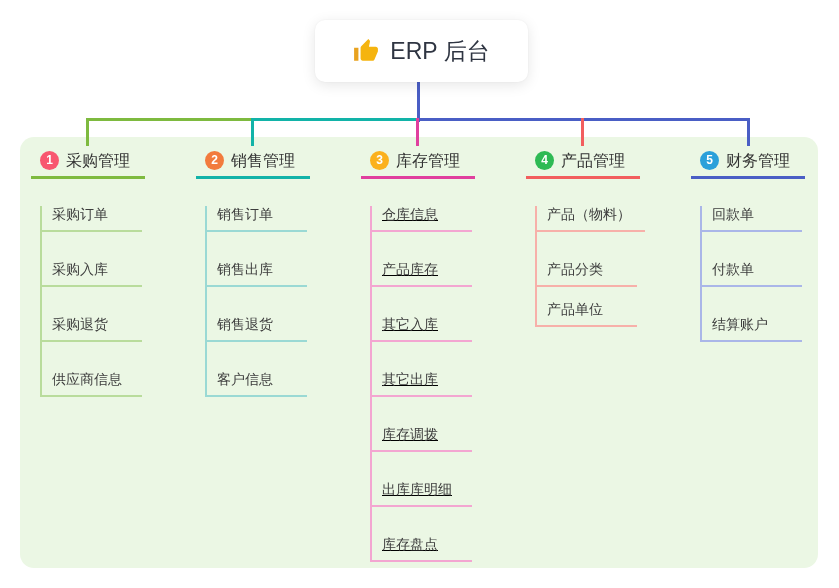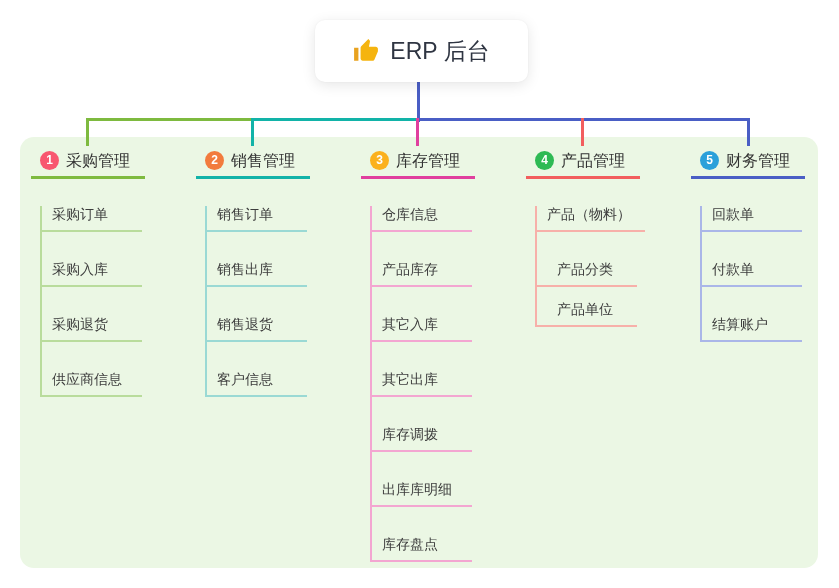--- a/index.html
+++ b/index.html
@@ -126,37 +126,37 @@
       <li class="item" style="border-bottom-color: rgb(154, 217, 212);">销售退货</li>
       <li class="item" style="border-bottom-color: rgb(154, 217, 212);">客户信息</li>
     </ul>
   </div>
 
   <div class="branch bx3">
     <div class="branch-title" style="border-bottom-color: rgb(224, 63, 158);">
       <span class="badge" style="background-color: rgb(251, 177, 29);">3</span>
       <span>库存管理</span>
     </div>
-    <ul class="items" style="border-left-color: rgb(243, 166, 209);">
+    <ul class="items" style="border-left-color: rgb(243, 166, 209); text-decoration: underline;">
       <li class="item" style="border-bottom-color: rgb(243, 166, 209);">仓库信息</li>
       <li class="item" style="border-bottom-color: rgb(243, 166, 209);">产品库存</li>
       <li class="item" style="border-bottom-color: rgb(243, 166, 209);">其它入库</li>
       <li class="item" style="border-bottom-color: rgb(243, 166, 209);">其它出库</li>
       <li class="item" style="border-bottom-color: rgb(243, 166, 209);">库存调拨</li>
       <li class="item" style="border-bottom-color: rgb(243, 166, 209);">出库库明细</li>
       <li class="item" style="border-bottom-color: rgb(243, 166, 209);">库存盘点</li>
     </ul>
   </div>
 
   <div class="branch bx4">
     <div class="branch-title" style="border-bottom-color: rgb(242, 94, 94);">
       <span class="badge" style="background-color: rgb(46, 186, 84);">4</span>
       <span>产品管理</span>
     </div>
-    <ul class="items" style="border-left-color: rgb(247, 176, 169); text-align: center;">
+    <ul class="items" style="border-left-color: rgb(247, 176, 169);">
       <li class="item" style="border-bottom-color: rgb(247, 176, 169);">产品（物料）</li>
       <li class="item" style="border-bottom-color: rgb(247, 176, 169);">产品分类</li>
       <li class="item" style="border-bottom-color: rgb(247, 176, 169); margin-top: 14px;">产品单位</li>
     </ul>
   </div>
 
   <div class="branch bx5">
     <div class="branch-title" style="border-bottom-color: rgb(74, 94, 197);">
       <span class="badge" style="background-color: rgb(42, 160, 218);">5</span>
       <span>财务管理</span>

